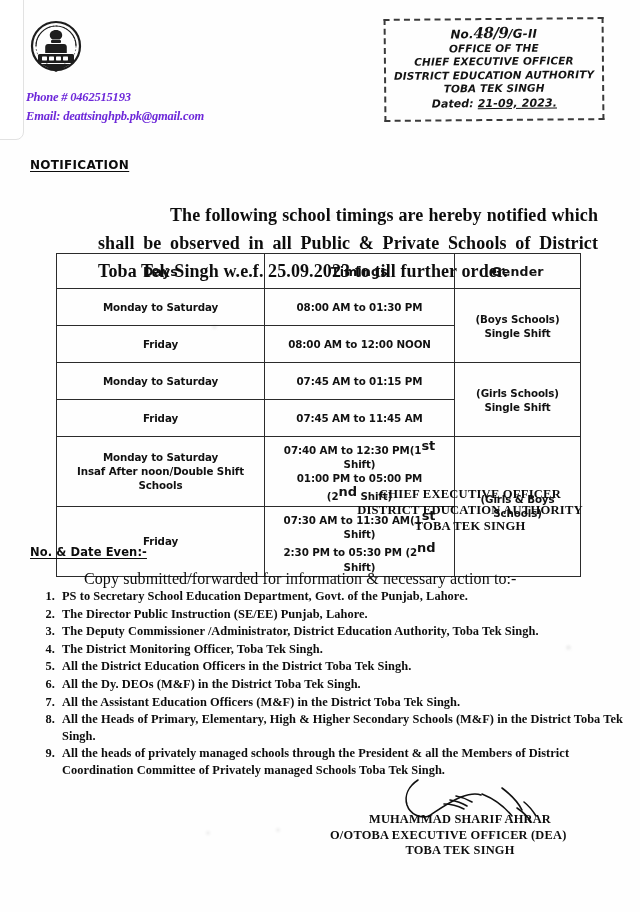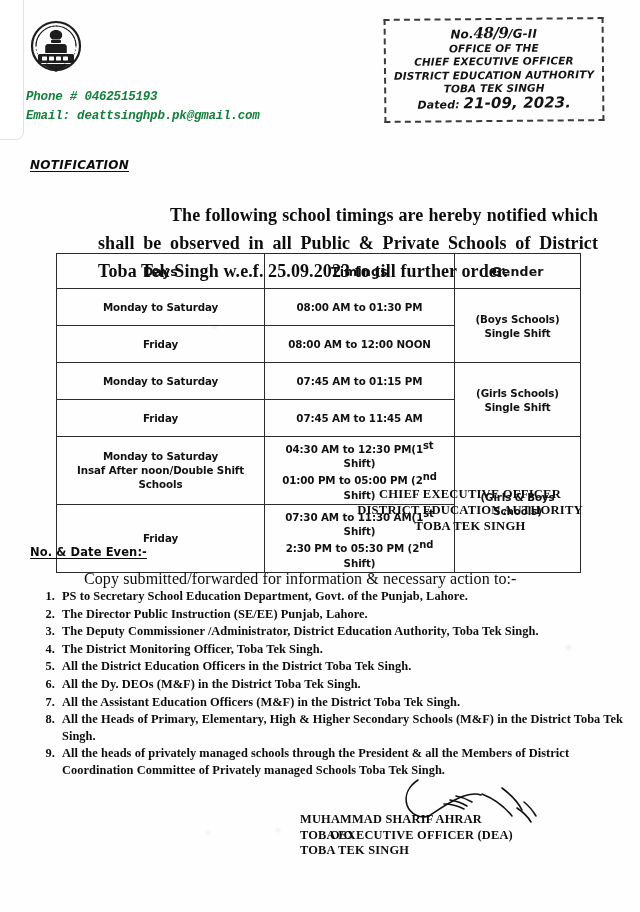--- a/index.html
+++ b/index.html
@@ -45,27 +45,27 @@
 
   .crest {
     position: absolute;
     left: 28px; top: 20px;
     width: 56px; height: 58px;
   }
 
   .contact {
     position: absolute;
     left: 26px; top: 88px;
-    font-family: Liberation Mono, monospace;
+    font-family: Liberation Serif, serif;
     font-weight: 700;
     font-style: italic;
     font-size: 12.5px;
     line-height: 19px;
     letter-spacing: -0.2px;
-    color: #15803d;
+    color: #6d28d9;
   }
 
   .stamp {
     position: absolute;
     left: 384px; top: 18px;
     width: 204px;
     padding: 7px 6px 9px;
     border: 2px dashed #3a3a3a;
     text-align: center;
     font-family: "DejaVu Sans", sans-serif;
@@ -77,29 +77,28 @@
     color: #141414;
     transform: rotate(-0.5deg);
   }
   .stamp .no-line { font-size: 12px; }
   .stamp .no-line .hand {
     font-family: "DejaVu Serif", serif;
     font-size: 15px;
     letter-spacing: -0.5px;
   }
   .stamp .dated { font-size: 11px; margin-top: 1px; }
-  .stamp .dated b { font-size: 15px; }
+  .stamp .dated b { font-size: 11px; text-decoration: underline; }
 
   
   .notif-heading {
     position: absolute;
     left: 30px; top: 158px;
     font-family: "DejaVu Sans", sans-serif;
     font-weight: 700;
-    font-style: italic;
     font-size: 12px;
     letter-spacing: 0.3px;
     text-decoration: underline;
     text-underline-offset: 2px;
   }
 
   .intro {
     position: absolute;
     left: 70px; top: 183px;
     width: 500px;
@@ -140,21 +139,21 @@
     font-weight: 700;
     letter-spacing: -0.1px;
   }
   .col-days   { width: 208px; }
   .col-times  { width: 190px; }
   .col-gender { width: 126px; }
 
   .r-single td { height: 32px; }
   .r-double td { height: 30px; }
   .gender-cell { line-height: 14px; }
-  .sub { font-size: 10px; vertical-align: super; }
+  .sub { font-size: 13px; vertical-align: super; }
   .shift-lines { line-height: 14px; text-align: center; }
   .days-two { line-height: 14px; }
 
   
   .ceo-block {
     position: absolute;
     left: 330px; top: 486px;
     width: 280px;
     text-align: center;
     font-family: "Liberation Serif", serif;
@@ -197,21 +196,21 @@
     line-height: 16.6px;
     letter-spacing: 0.05px;
   }
   #recipients li { margin: 0 0 1px 0; padding-left: 4px; }
 
   
   .sig-block {
     position: absolute;
     left: 300px; top: 812px;
     width: 320px;
-    text-align: left;
+    text-align: center;
     font-family: "Liberation Serif", serif;
     font-weight: 700;
     font-size: 12.4px;
     line-height: 15.5px;
     letter-spacing: 0.2px;
   }
   .sig-block .oo-row { position: relative; }
   .sig-block .oo {
     position: absolute;
     left: 30px; top: 0;
@@ -308,21 +307,21 @@
         <td>Friday</td>
         <td>07:45 AM to 11:45 AM</td>
       </tr>
 
       <tr class="r-double">
         <td class="days-two">
           <div>Monday to Saturday</div>
           <div>Insaf After noon/Double Shift Schools</div>
         </td>
         <td class="shift-lines">
-          <div><span>04:30 AM to 12:30 PM</span>(<span>1</span><span class="sub">st</span><span> Shift)</span></div>
+          <div><span>07:40 AM to 12:30 PM</span>(<span>1</span><span class="sub">st</span><span> Shift)</span></div>
           <div><span>01:00 PM to 05:00 PM </span>(<span>2</span><span class="sub">nd</span><span> Shift)</span></div>
         </td>
         <td class="gender-cell" rowspan="2">(Girls &amp; Boys Schools)</td>
       </tr>
       <tr class="r-double">
         <td>Friday</td>
         <td class="shift-lines">
           <div><span>07:30 AM to 11:30 AM</span>(<span>1</span><span class="sub">st</span><span> Shift)</span></div>
           <div><span>2:30 PM to 05:30 PM </span>(<span>2</span><span class="sub">nd</span><span> Shift)</span></div>
         </td>

